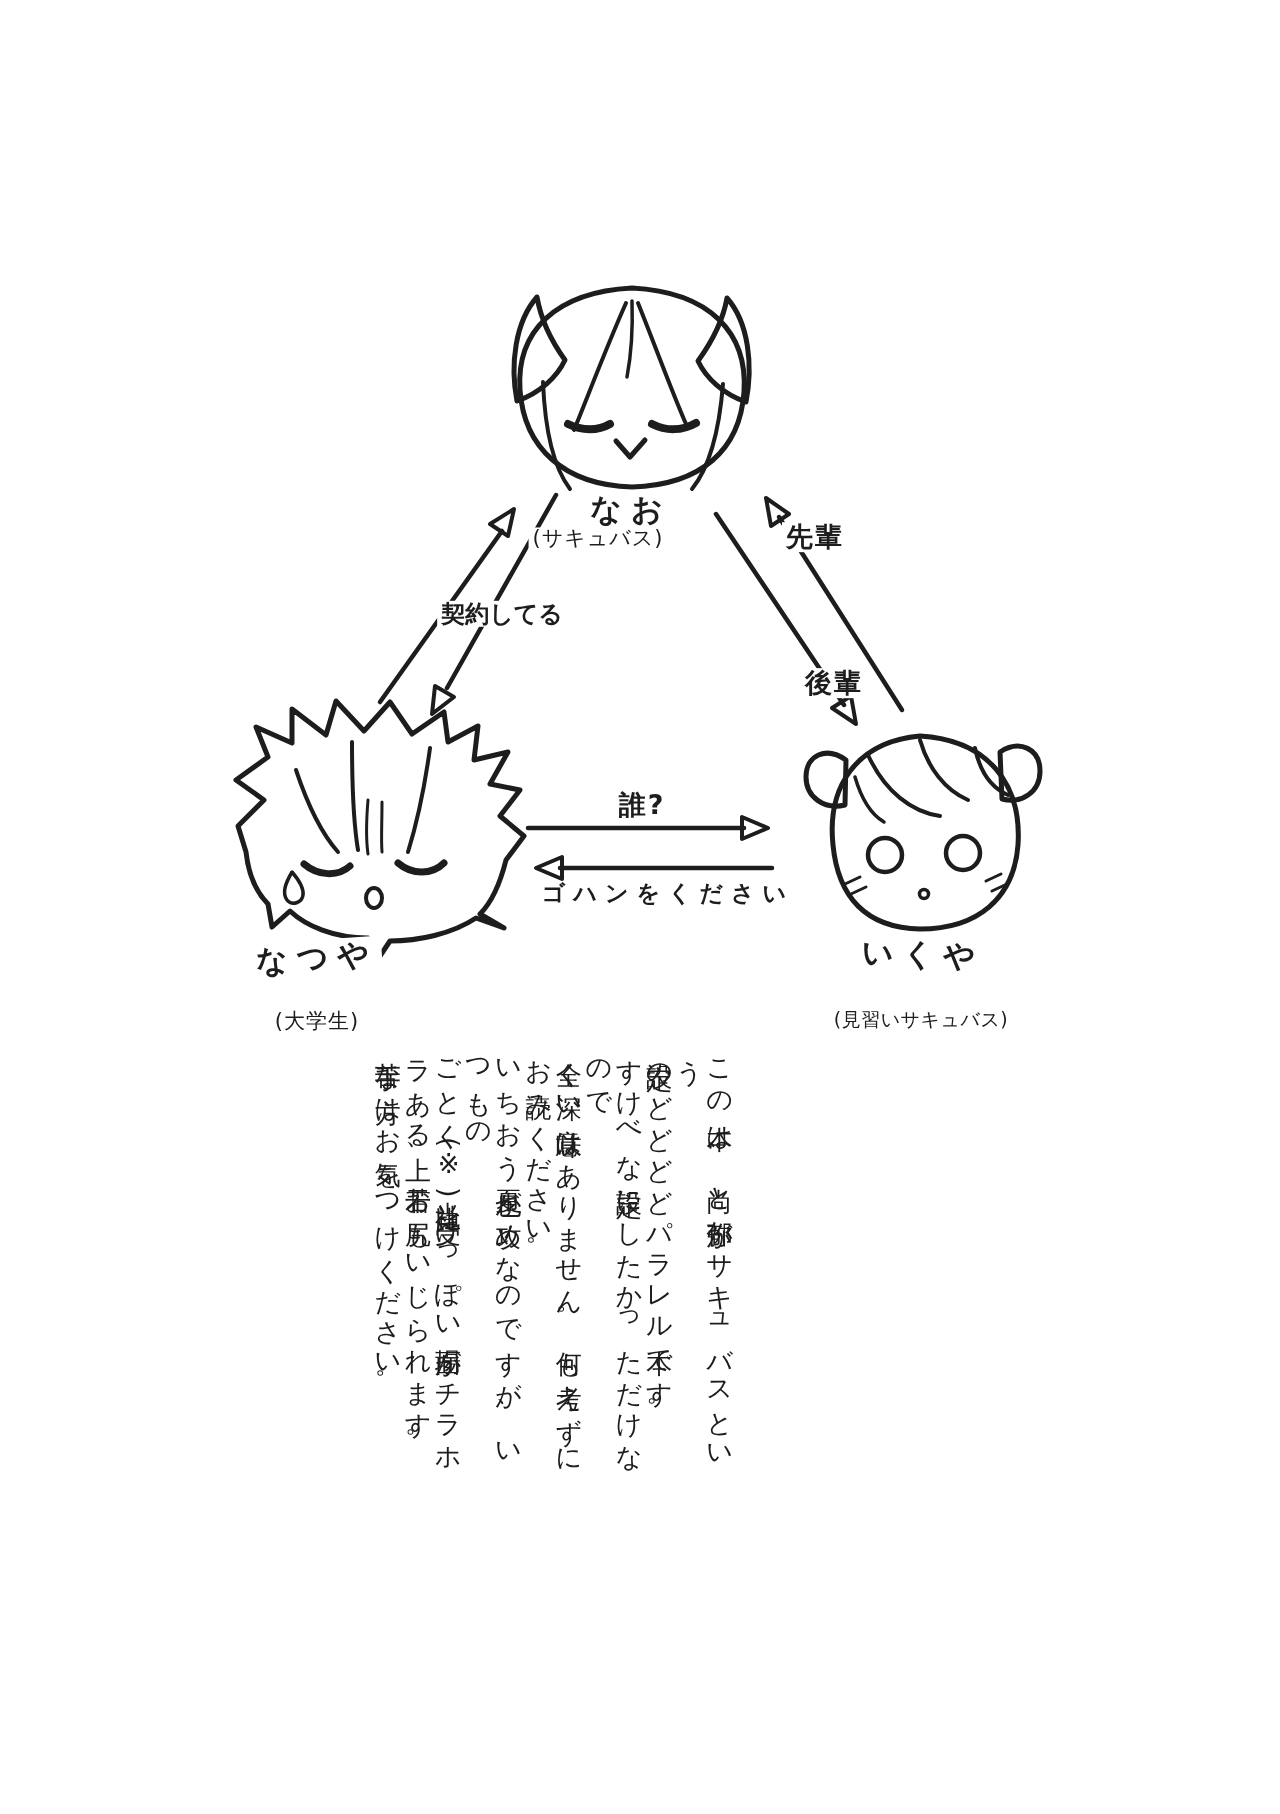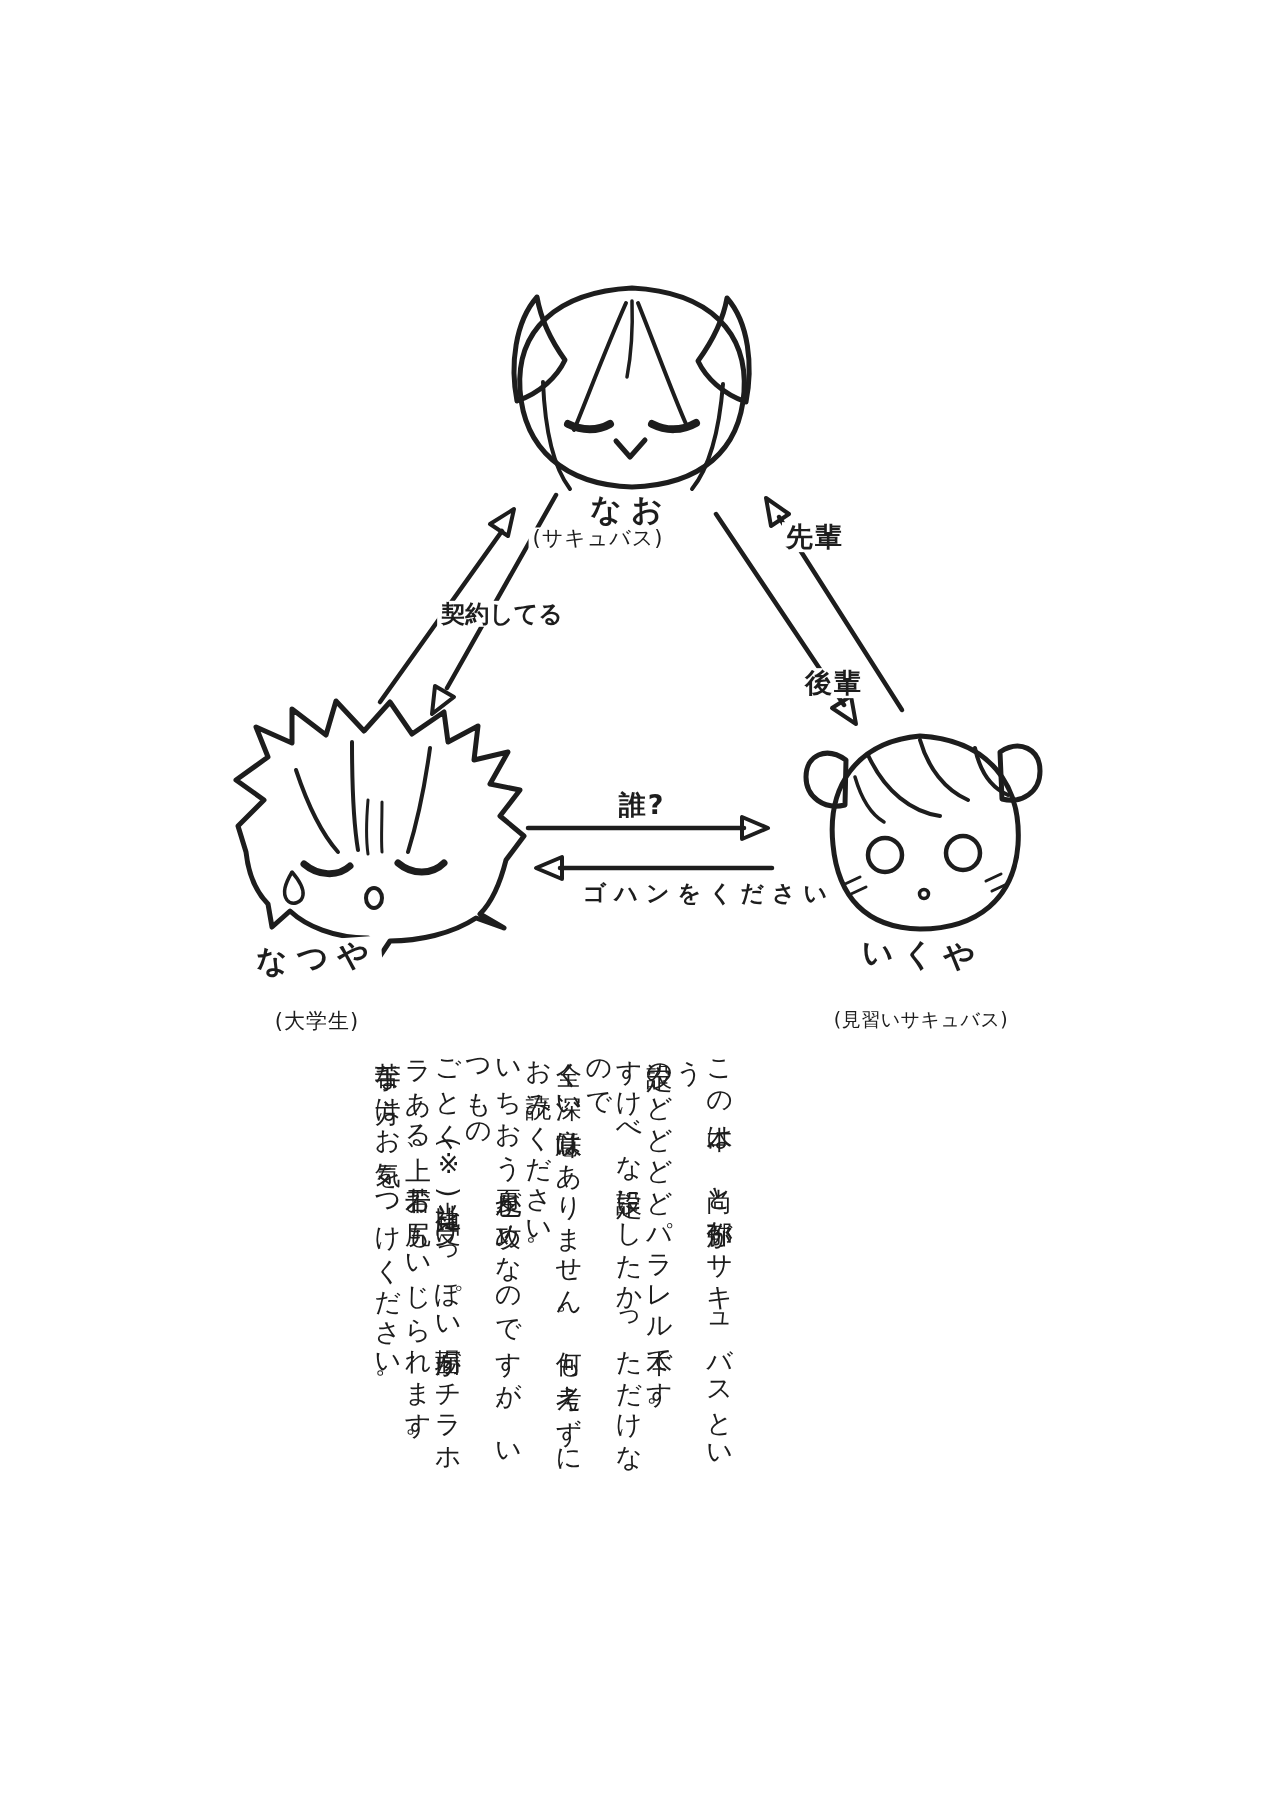--- a/index.html
+++ b/index.html
@@ -115,21 +115,21 @@
   <div class="label name tilt-l" style="left:317px;top:957px;">なつや</div>
   <div class="label role" style="left:317px;top:1022px;">(大学生)</div>
 
   <div class="label name tilt-r" style="left:923px;top:954px;">いくや</div>
   <div class="label role-small" style="left:921px;top:988px;">(見習いサキュバス)</div>
 
   <div class="label rel-small" style="left:462px;top:614px;">契約してる</div>
   <div class="label rel" style="left:815px;top:537px;">先輩</div>
   <div class="label rel" style="left:818px;top:683px;margin-left:16px;">後輩</div>
   <div class="label rel" style="left:642px;top:805px;">誰?</div>
-  <div class="label food" style="left:668px;top:894px;margin-left:41px;">ゴハンをください</div>
+  <div class="label food" style="left:668px;top:894px;">ゴハンをください</div>
 
   <div class="note">
     <p>この本は、尚と郁弥がサキュバスという</p>
     <p>設定のどどどどパラレル本です。</p>
     <p>すけべな設定にしたかっただけなので</p>
     <p>全く深い意味はありません。何も考えずに</p>
     <p>お読みください。</p>
     <p>いちおう夏也が攻めなのですが、いつもの</p>
     <p>ごとく(※当社比)受けっぽい場面がチラホ</p>
     <p>ラある上、若干お尻もいじられます。</p>

